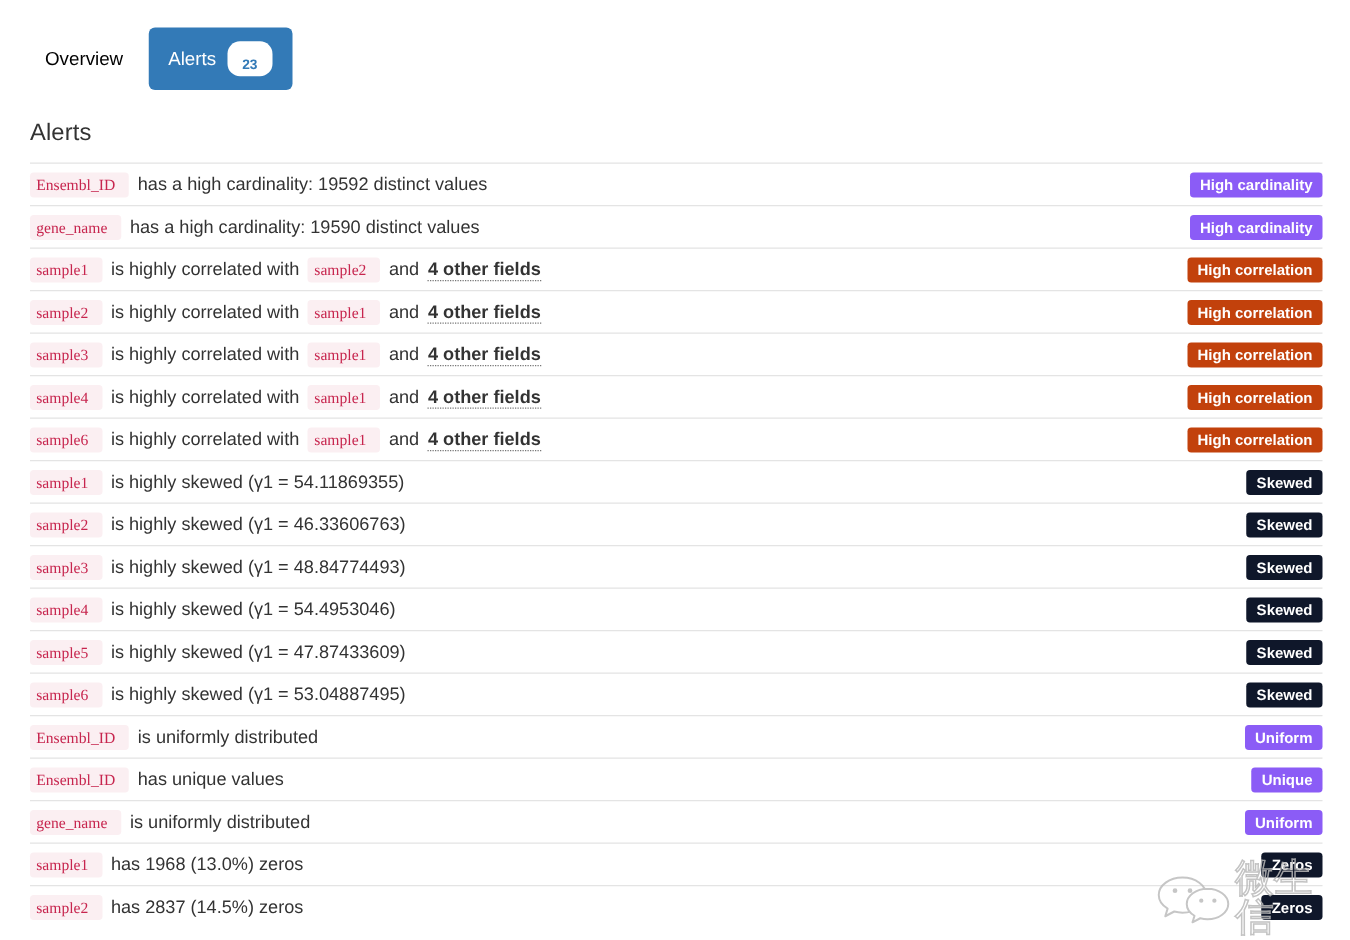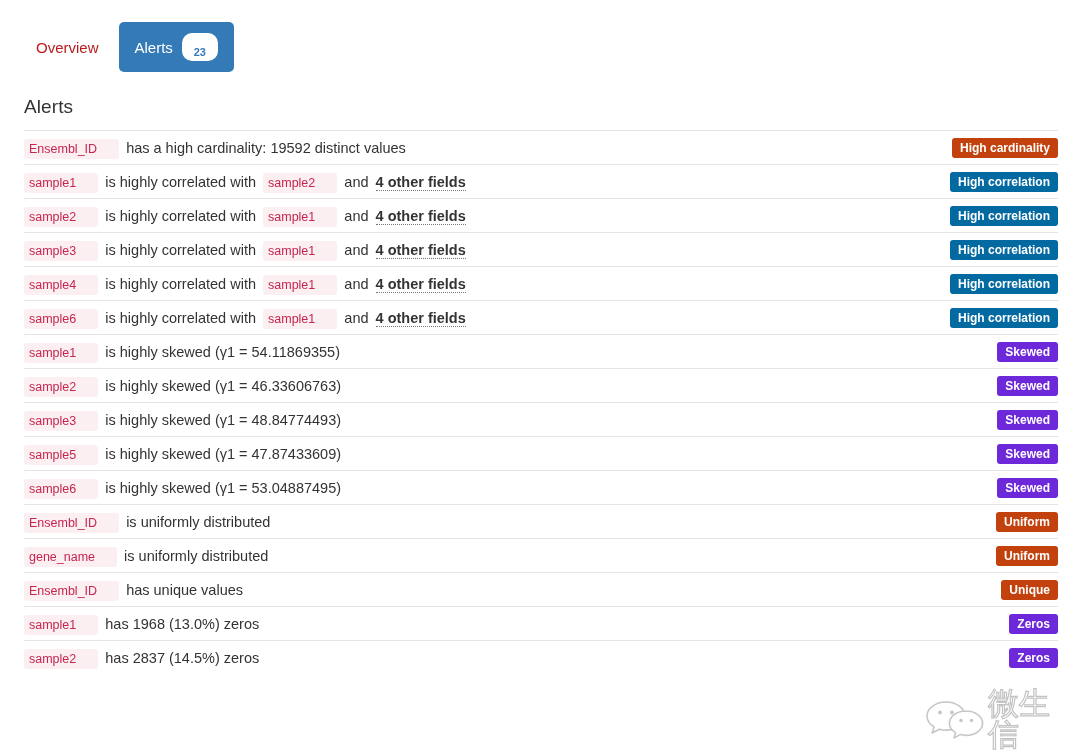--- a/index.html
+++ b/index.html
@@ -25,21 +25,21 @@
     padding: 22px 0 0 20px;
     gap: 4px;
   }
   .tab {
     display: inline-flex;
     align-items: center;
     gap: 9px;
     padding: 11px 16px;
     font-size: 15px;
     line-height: 1;
-    color: #b91c1c;
+    color: #000000;
     border-radius: 5px;
     cursor: pointer;
     white-space: nowrap;
     text-decoration: none;
   }
   .tab.active {
     background: #337ab7;
     color: #ffffff;
     font-weight: normal;
   }
@@ -87,25 +87,25 @@
     white-space: nowrap;
   }
   .alert-badge-cell {
     text-align: right;
     padding-right: 33px;
     width: 230px;
   }
 
   
   code {
-    font-family: Liberation Sans, sans-serif;
+    font-family: Liberation Serif, serif;
     font-size: 12.5px;
     color: #c7254e;
     background-color: #fbeff2;
-    padding: 3px 22px 3px 5px;
+    padding: 3px 11px 3px 5px;
     border-radius: 3px;
     white-space: nowrap;
   }
   .txt { margin: 12px 3px; }
 
   
   .abbr {
     border-bottom: 1px dotted #777777;
     text-decoration: none;
     cursor: help;
@@ -117,23 +117,23 @@
     display: inline-block;
     padding: 4px 8px 4px 8px;
     font-size: 12px;
     font-weight: bold;
     line-height: 1;
     color: #ffffff;
     text-align: center;
     border-radius: 3px;
     white-space: nowrap;
   }
-  .badge-primary { background-color: #c2410c; }
-  .badge-secondary { background-color: #0369a1; }
-  .badge-info { background-color: #6d28d9; }
+  .badge-primary { background-color: #8b5cf6; }
+  .badge-secondary { background-color: #c2410c; }
+  .badge-info { background-color: #0f172a; }
 
   
   .watermark {
     position: absolute;
     left: 924px;
     top: 688px;
     display: flex;
     align-items: center;
     gap: 2px;
     pointer-events: none;
@@ -165,20 +165,24 @@
 
 <h2 class="section-title">Alerts</h2>
 
 <table class="alerts-table">
   <tbody id="alerts-body">
       <tr>
         <td class="alert-text"><code>Ensembl_ID</code> <span class="txt">has a high cardinality: 19592 distinct values</span> </td>
         <td class="alert-badge-cell"><span class="badge badge-primary">High cardinality</span></td>
       </tr>
       <tr>
+        <td class="alert-text"><code>gene_name</code> <span class="txt">has a high cardinality: 19590 distinct values</span> </td>
+        <td class="alert-badge-cell"><span class="badge badge-primary">High cardinality</span></td>
+      </tr>
+      <tr>
         <td class="alert-text"><code>sample1</code> <span class="txt">is highly correlated with</span> <code>sample2</code> <span class="txt">and</span> <span class="abbr">4 other fields</span> </td>
         <td class="alert-badge-cell"><span class="badge badge-secondary">High correlation</span></td>
       </tr>
       <tr>
         <td class="alert-text"><code>sample2</code> <span class="txt">is highly correlated with</span> <code>sample1</code> <span class="txt">and</span> <span class="abbr">4 other fields</span> </td>
         <td class="alert-badge-cell"><span class="badge badge-secondary">High correlation</span></td>
       </tr>
       <tr>
         <td class="alert-text"><code>sample3</code> <span class="txt">is highly correlated with</span> <code>sample1</code> <span class="txt">and</span> <span class="abbr">4 other fields</span> </td>
         <td class="alert-badge-cell"><span class="badge badge-secondary">High correlation</span></td>
@@ -194,41 +198,45 @@
       <tr>
         <td class="alert-text"><code>sample1</code> <span class="txt">is highly skewed (γ1 = 54.11869355)</span> </td>
         <td class="alert-badge-cell"><span class="badge badge-info">Skewed</span></td>
       </tr>
       <tr>
         <td class="alert-text"><code>sample2</code> <span class="txt">is highly skewed (γ1 = 46.33606763)</span> </td>
         <td class="alert-badge-cell"><span class="badge badge-info">Skewed</span></td>
       </tr>
       <tr>
         <td class="alert-text"><code>sample3</code> <span class="txt">is highly skewed (γ1 = 48.84774493)</span> </td>
+        <td class="alert-badge-cell"><span class="badge badge-info">Skewed</span></td>
+      </tr>
+      <tr>
+        <td class="alert-text"><code>sample4</code> <span class="txt">is highly skewed (γ1 = 54.4953046)</span> </td>
         <td class="alert-badge-cell"><span class="badge badge-info">Skewed</span></td>
       </tr>
       <tr>
         <td class="alert-text"><code>sample5</code> <span class="txt">is highly skewed (γ1 = 47.87433609)</span> </td>
         <td class="alert-badge-cell"><span class="badge badge-info">Skewed</span></td>
       </tr>
       <tr>
         <td class="alert-text"><code>sample6</code> <span class="txt">is highly skewed (γ1 = 53.04887495)</span> </td>
         <td class="alert-badge-cell"><span class="badge badge-info">Skewed</span></td>
       </tr>
       <tr>
         <td class="alert-text"><code>Ensembl_ID</code> <span class="txt">is uniformly distributed</span> </td>
         <td class="alert-badge-cell"><span class="badge badge-primary">Uniform</span></td>
       </tr>
       <tr>
+        <td class="alert-text"><code>Ensembl_ID</code> <span class="txt">has unique values</span> </td>
+        <td class="alert-badge-cell"><span class="badge badge-primary">Unique</span></td>
+      </tr>
+      <tr>
         <td class="alert-text"><code>gene_name</code> <span class="txt">is uniformly distributed</span> </td>
         <td class="alert-badge-cell"><span class="badge badge-primary">Uniform</span></td>
-      </tr>
-      <tr>
-        <td class="alert-text"><code>Ensembl_ID</code> <span class="txt">has unique values</span> </td>
-        <td class="alert-badge-cell"><span class="badge badge-primary">Unique</span></td>
       </tr>
       <tr>
         <td class="alert-text"><code>sample1</code> <span class="txt">has 1968 (13.0%) zeros</span> </td>
         <td class="alert-badge-cell"><span class="badge badge-info">Zeros</span></td>
       </tr>
       <tr>
         <td class="alert-text"><code>sample2</code> <span class="txt">has 2837 (14.5%) zeros</span> </td>
         <td class="alert-badge-cell"><span class="badge badge-info">Zeros</span></td>
       </tr>
     </tbody>

